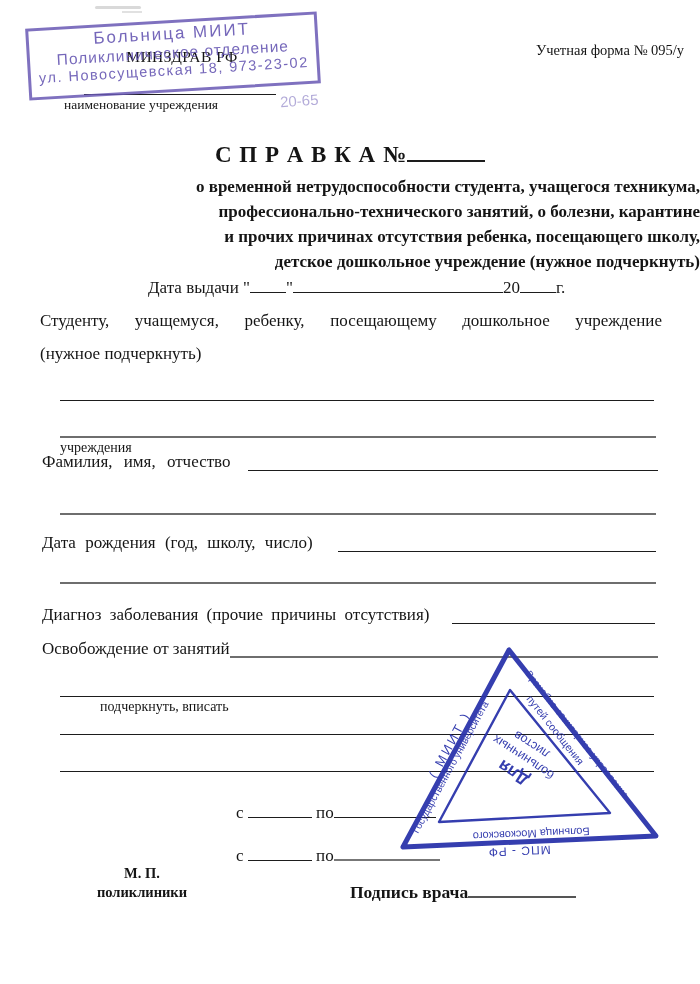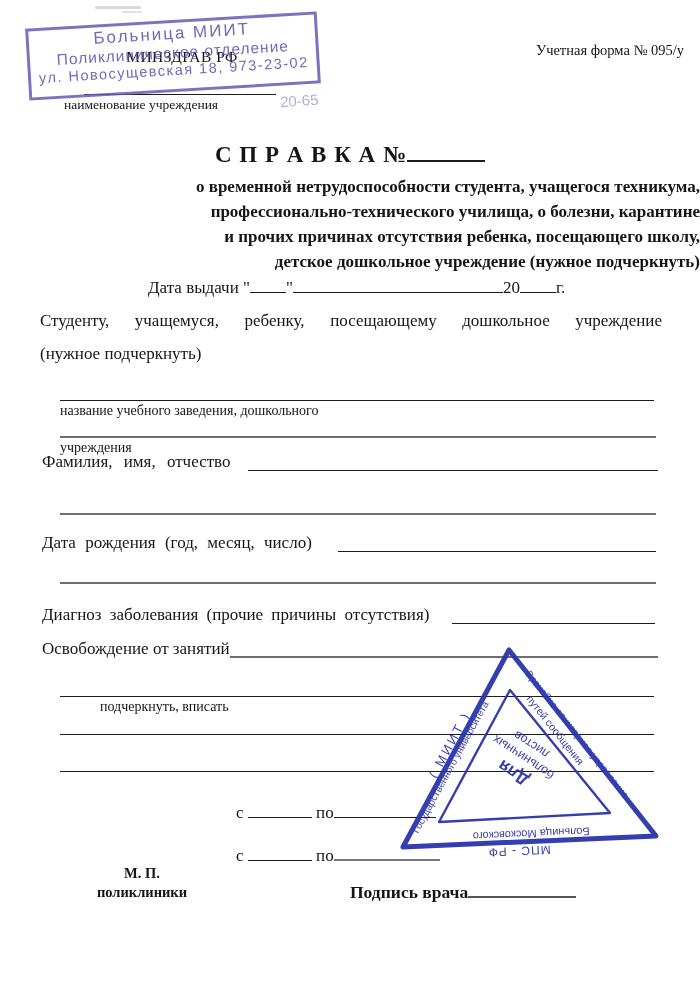--- a/index.html
+++ b/index.html
@@ -57,43 +57,42 @@
     <div class="l3">ул. Новосущевская 18, 973-23-02</div>
   </div>
   <div class="abs rfrag">20-65</div>
 
   <div class="abs title">
     <span>С П Р А В К А  №</span><span class="bl" style="width:78px;border-bottom-width:2px;"></span>
   </div>
 
   <div class="abs subtitle">
     <div>о временной нетрудоспособности студента, учащегося техникума,</div>
-    <div>профессионально-технического училища, о болезни, карантине</div>
+    <div>профессионально-технического занятий, о болезни, карантине</div>
     <div>и прочих причинах отсутствия ребенка, посещающего школу,</div>
     <div>детское дошкольное учреждение (нужное подчеркнуть)</div>
   </div>
 
   <div class="abs doc" style="top:276px;left:148px;">
     <span>Дата выдачи</span>
     <span>"</span><span class="bl" style="width:36px;"></span><span>"</span><span class="bl" style="width:210px;"></span><span>20</span><span class="bl" style="width:36px;"></span><span>г.</span>
   </div>
 
   <div class="abs doc" style="top:344px;left:40px;">(нужное подчеркнуть)</div>
   <div class="abs doc just" style="top:311px;left:40px;width:622px;">Студенту, учащемуся, ребенку, посещающему дошкольное учреждение</div>
 
   <div class="rule" style="top:400px;left:60px;width:594px;"></div>
-  <div class="abs cap" style="top:403px;left:60px;width:594px;">название учебного заведения, дошкольного</div>
   <div class="rule thick" style="top:436px;left:60px;width:596px;"></div>
   <div class="abs cap" style="top:440px;left:60px;width:594px;">учреждения</div>
 
   <div class="abs doc" style="top:452px;left:42px;word-spacing:7px;">Фамилия,  имя,  отчество</div>
   <div class="rule" style="top:470px;left:248px;width:410px;"></div>
   <div class="rule thick" style="top:513px;left:60px;width:596px;"></div>
 
-  <div class="abs doc" style="top:533px;left:42px;word-spacing:5px;">Дата рождения  (год,  месяц,  число)</div>
+  <div class="abs doc" style="top:533px;left:42px;word-spacing:5px;">Дата рождения  (год,  школу,  число)</div>
   <div class="rule" style="top:551px;left:338px;width:318px;"></div>
   <div class="rule thick" style="top:582px;left:60px;width:596px;"></div>
 
   <div class="abs doc" style="top:605px;left:42px;word-spacing:4px;">Диагноз заболевания (прочие  причины  отсутствия)</div>
   <div class="rule" style="top:623px;left:452px;width:203px;"></div>
 
   <div class="abs doc" style="top:639px;left:42px;">Освобождение от занятий</div>
   <div class="rule thick" style="top:656px;left:230px;width:428px;"></div>
 
   <div class="rule" style="top:696px;left:60px;width:594px;"></div>

